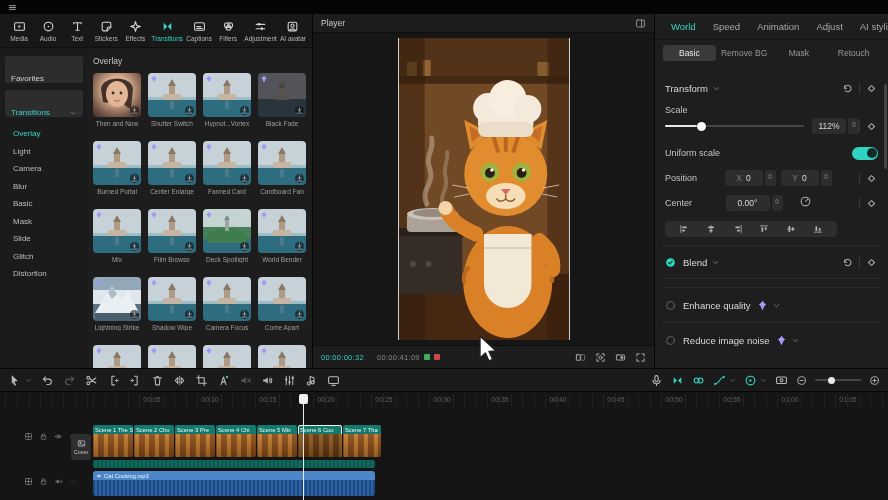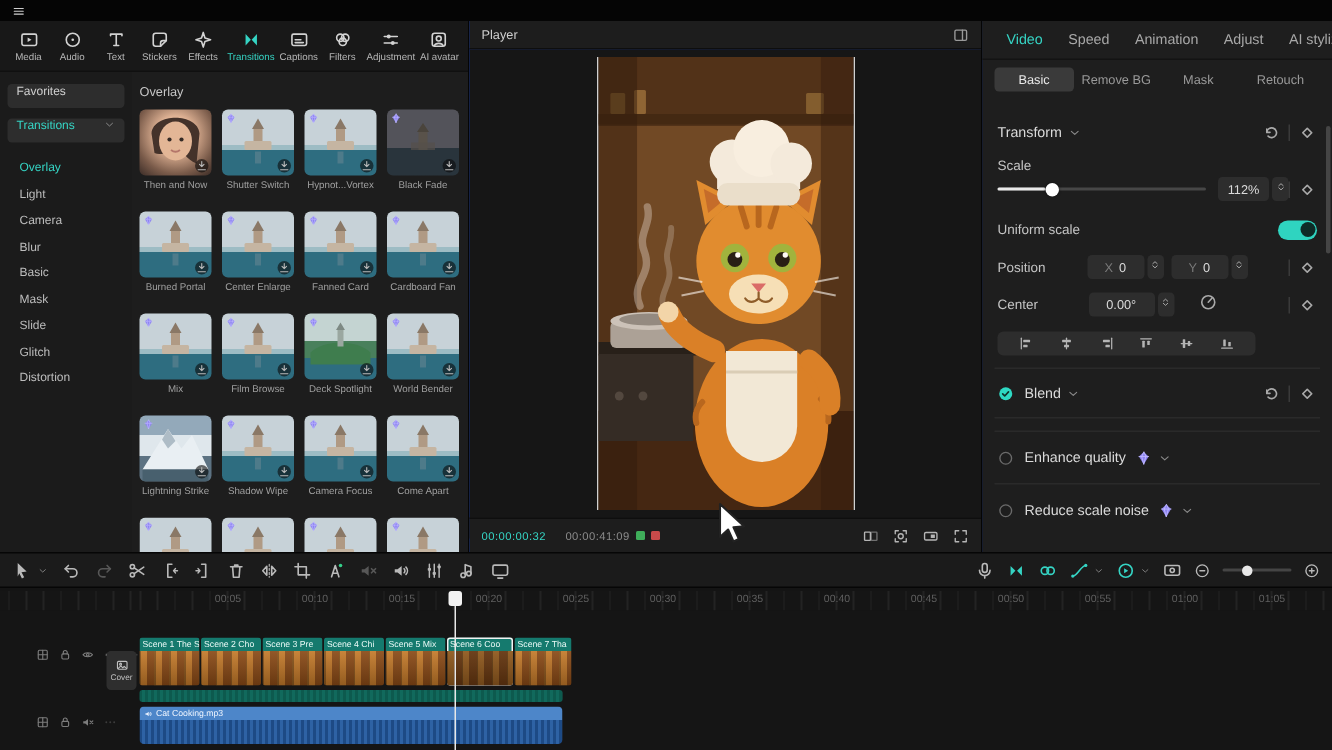--- a/index.html
+++ b/index.html
@@ -18,21 +18,21 @@
 #player-panel{width:342px;background:#1d4ed8;border-right:1px solid #050505;position:relative}
 #inspector{flex:1;background:#1e1e1e;position:relative}
 
 #asset-toolbar{position:absolute;top:0;left:0;right:0;height:34px;background:#181818;display:flex;align-items:center;justify-content:space-between;padding:0 6px;border-bottom:1px solid #101010}
 .tb-item{display:flex;flex-direction:column;align-items:center;gap:2px;min-width:26px;cursor:pointer}
 .tb-item .tbic{width:13px;height:13px;color:#d2d2d2}
 .tb-label{font-size:6.5px;color:#b5b5b5;white-space:nowrap}
 .tb-item.active .tbic,.tb-item.active .tb-label{color:#35d4c4}
 
 #side-nav{position:absolute;top:34px;left:0;width:88px;bottom:0;background:#1b1b1b;padding-top:8px}
-.side-pill{width:78px;height:16px;margin:0 auto 7px;background:#2d2d2d;border-radius:3px;display:flex;align-items:flex-start;padding:0 6px;font-size:8px;color:#d0d0d0;cursor:pointer}
+.side-pill{width:78px;height:27px;margin:0 auto 7px;background:#2d2d2d;border-radius:3px;display:flex;align-items:flex-end;padding:0 6px;font-size:8px;color:#d0d0d0;cursor:pointer}
 .side-pill .ic{width:8px;height:8px;margin-left:auto;color:#8a8a8a}
 #side-items{margin-top:8px}
 .side-item{height:17.5px;display:flex;align-items:center;padding-left:13px;font-size:8px;color:#bdbdbd;cursor:pointer}
 .side-item.active{color:#35d4c4}
 #grid-area{position:absolute;top:34px;left:88px;right:0;bottom:0;background:#1d1d1d;overflow:hidden}
 #grid-header{font-size:8.5px;color:#c7c7c7;padding:8px 0 0 5px}
 #cards{margin:7px 0 0 5px;display:grid;grid-template-columns:repeat(4,48px);gap:14px 7px}
 .card{width:48px;cursor:pointer}
 .thumb{width:48px;height:44px;border-radius:4px;position:relative;overflow:hidden;background:#2a2a2a}
 .thumb svg{position:absolute;inset:0;width:100%;height:100%}
@@ -806,21 +806,21 @@
               <svg viewBox="0 0 24 24" fill="none" stroke="currentColor" stroke-width="2" stroke-linecap="round" stroke-linejoin="round">
                 <path d="M9 4H4v5M15 4h5v5M9 20H4v-5M15 20h5v-5"></path>
               </svg>
             </i>
         </div>
       </div>
     </div>
 
     <div id="inspector">
       <div id="insp-tabs">
-          <span class="insp-tab active">Video</span>
+          <span class="insp-tab active">World</span>
           <span class="insp-tab">Speed</span>
           <span class="insp-tab">Animation</span>
           <span class="insp-tab">Adjust</span>
           <span class="insp-tab">AI stylize</span>
         </div>
       <div id="insp-subtabs">
           <span class="subtab active">Basic</span>
           <span class="subtab">Remove BG</span>
           <span class="subtab">Mask</span>
           <span class="subtab">Retouch</span>
@@ -1047,21 +1047,21 @@
                 </svg>
               </i>
             </div>
             <div class="divider"></div>
             <div class="sec-row">
               <i class="ic check-circle">
                 <svg viewBox="0 0 24 24" fill="none" stroke="currentColor" stroke-width="2" stroke-linecap="round" stroke-linejoin="round">
                   <circle cx="12" cy="12" r="8.5"></circle>
                 </svg>
               </i>
-              <span class="sec-title">Reduce scale noise</span>
+              <span class="sec-title">Reduce image noise</span>
               <i class="ic gem-ic">
                 <svg viewBox="0 0 24 24" fill="none" stroke="currentColor" stroke-width="2" stroke-linecap="round" stroke-linejoin="round">
                   <path d="M5 9.5L12 3l7 6.5L12 21z" fill="#8d83f2" stroke="none"></path>
                   <path d="M5 9.5h14M12 3L9 9.5 12 21l3-11.5z" stroke="#c5bfff" stroke-width="1.2" fill="none"></path>
                 </svg>
               </i>
               <i class="ic chev-s">
                 <svg viewBox="0 0 24 24" fill="none" stroke="currentColor" stroke-width="2" stroke-linecap="round" stroke-linejoin="round">
                   <path d="M6 9.5l6 5.5 6-5.5"></path>
                 </svg>

